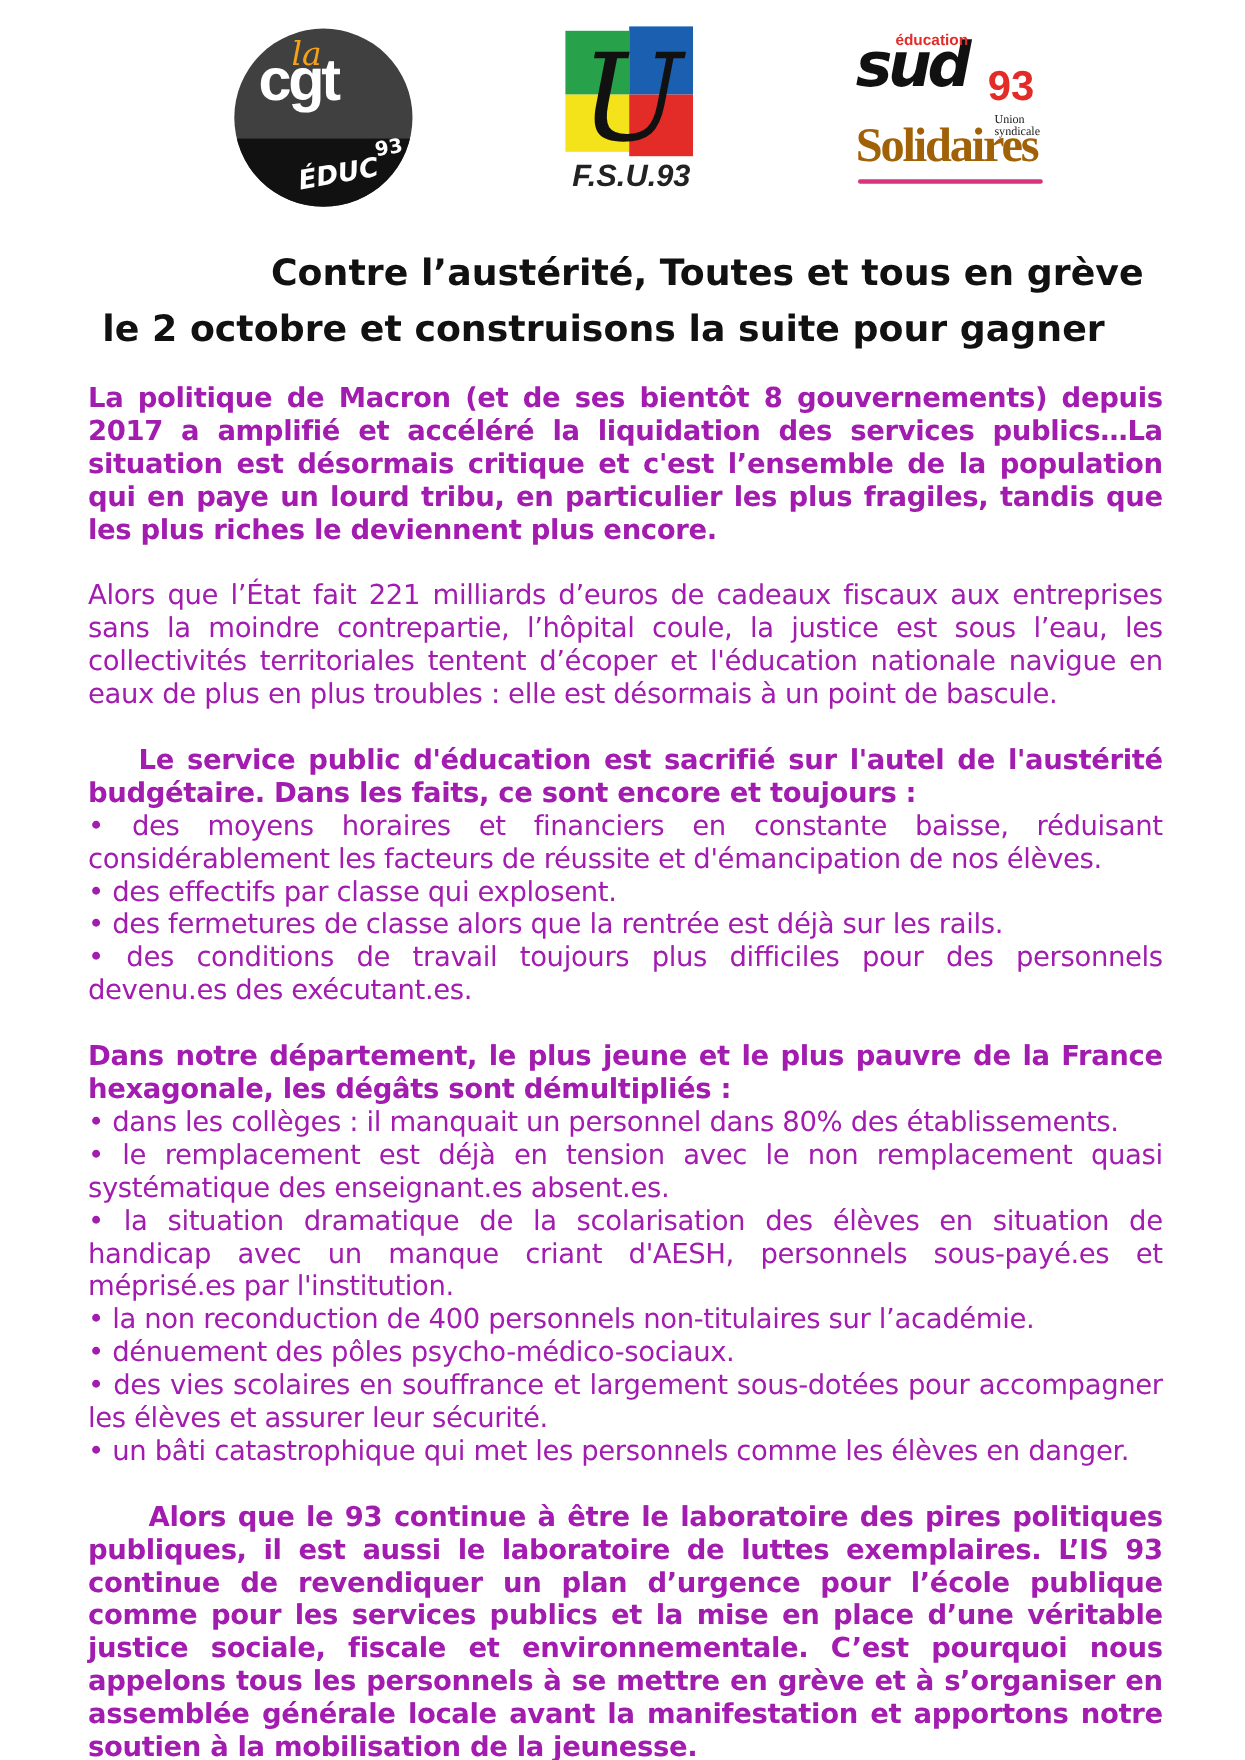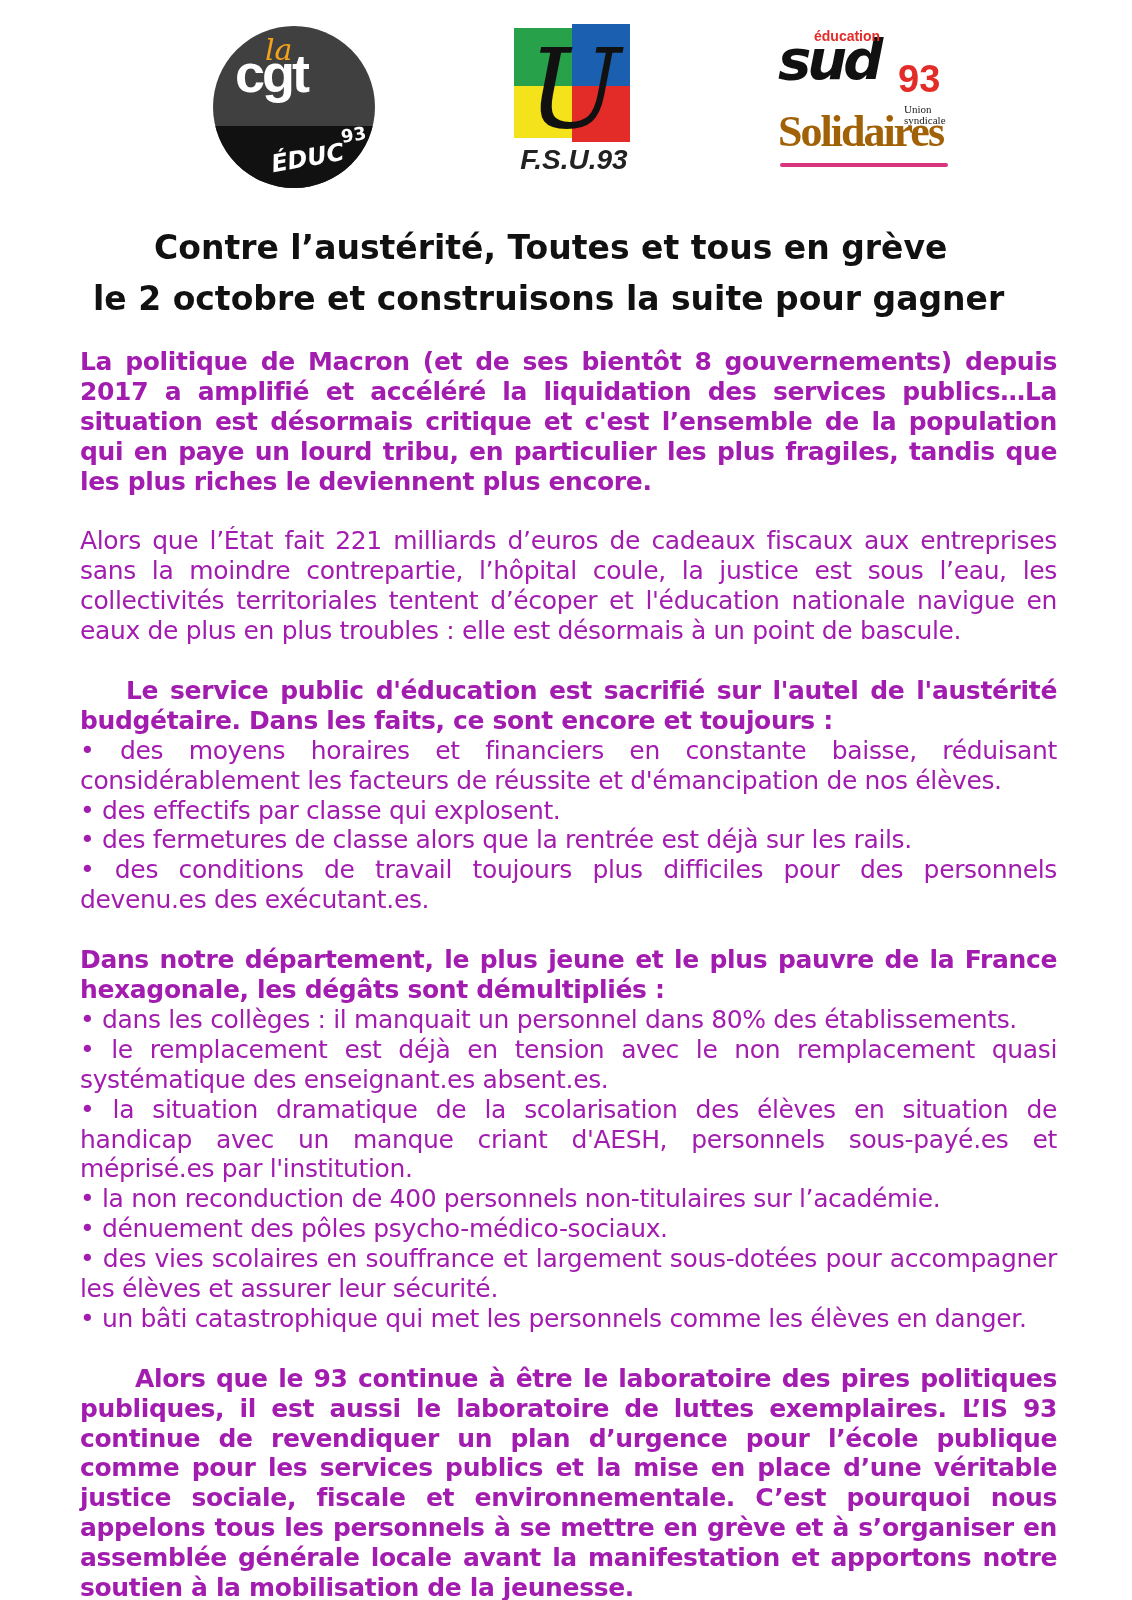--- a/index.html
+++ b/index.html
@@ -29,21 +29,21 @@
   .sud { left: 778px; top: 28px; width: 175px; height: 145px; }
   .sud .edu { position: absolute; left: 36px; top: 0; color: #e32b27; font-weight: bold; font-size: 14px; font-family: "Liberation Sans", sans-serif; }
   .sud .word { position: absolute; left: 0; top: 4px; font-family: "DejaVu Sans", sans-serif; font-weight: bold; font-style: italic; font-size: 56px; color: #111; letter-spacing: -4px; line-height: 1; text-align: center; }
   .sud .n93 { position: absolute; left: 120px; top: 30px; color: #e32b27; font-weight: bold; font-size: 38px; font-family: "Liberation Sans", sans-serif; }
   .sud .union { position: absolute; left: 126px; top: 76px; font-family: "Liberation Serif", serif; font-size: 11px; line-height: 11px; color: #222; }
   .sud .sol { position: absolute; left: 0; top: 82px; font-family: "Liberation Serif", serif; font-weight: bold; font-size: 44px; color: #a16207; letter-spacing: -2px; line-height: 1; }
   .sud .line { position: absolute; left: 2px; top: 135px; width: 168px; height: 4px; background: #d8347e; border-radius: 2px; }
 
   
   .title { position: absolute; left: 0; top: 222px; width: 1132px; font-family: "DejaVu Sans", sans-serif; font-weight: bold; font-size: 33px; line-height: 51px; color: #111; }
-  .title .l1 { display: block; padding-left: 154px; }
+  .title .l1 { display: block; padding-left: 154px; text-align: center; }
   .title .l2 { display: block; padding-left: 93px; }
 
   
   .content { position: absolute; left: 80px; top: 347px; width: 977px; font-family: "DejaVu Sans", sans-serif; font-size: 25px; line-height: 29.9px; letter-spacing: -0.35px; color: #a21caf; }
   .p { margin: 0 0 29.9px 0; text-align: justify; }
   .b { font-weight: bold; }
   .indent { text-indent: 46px; }
   .indent2 { text-indent: 55px; }
   .item { margin: 0; text-align: justify; }
   .nosp { margin-bottom: 0; }

